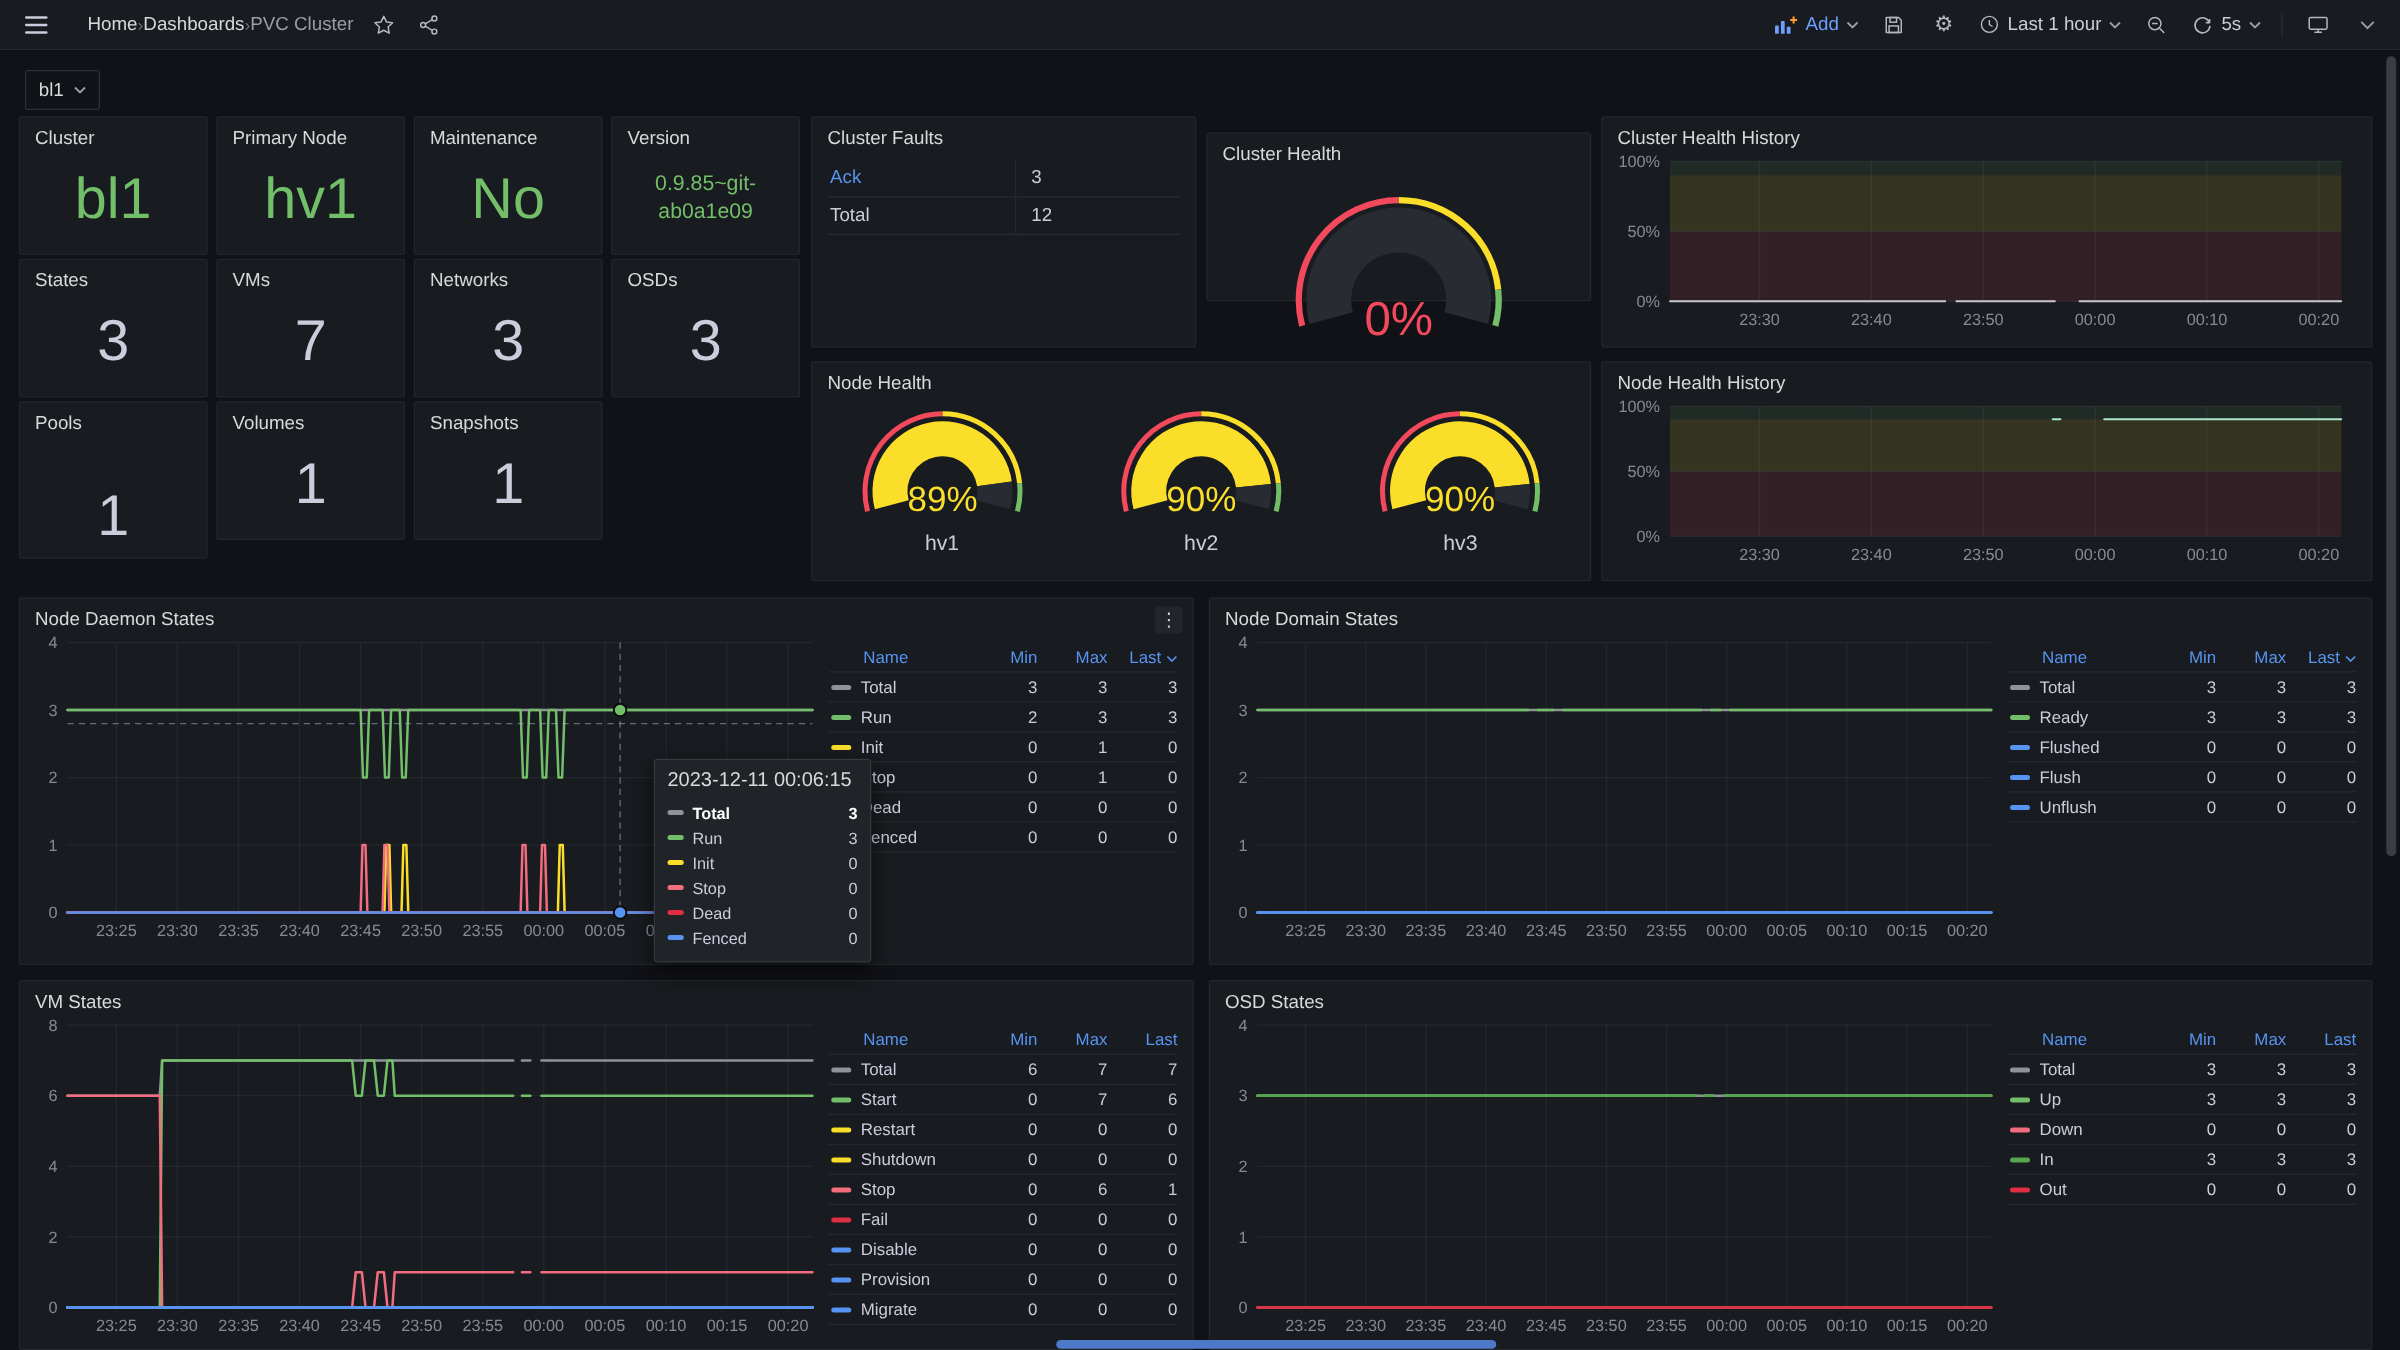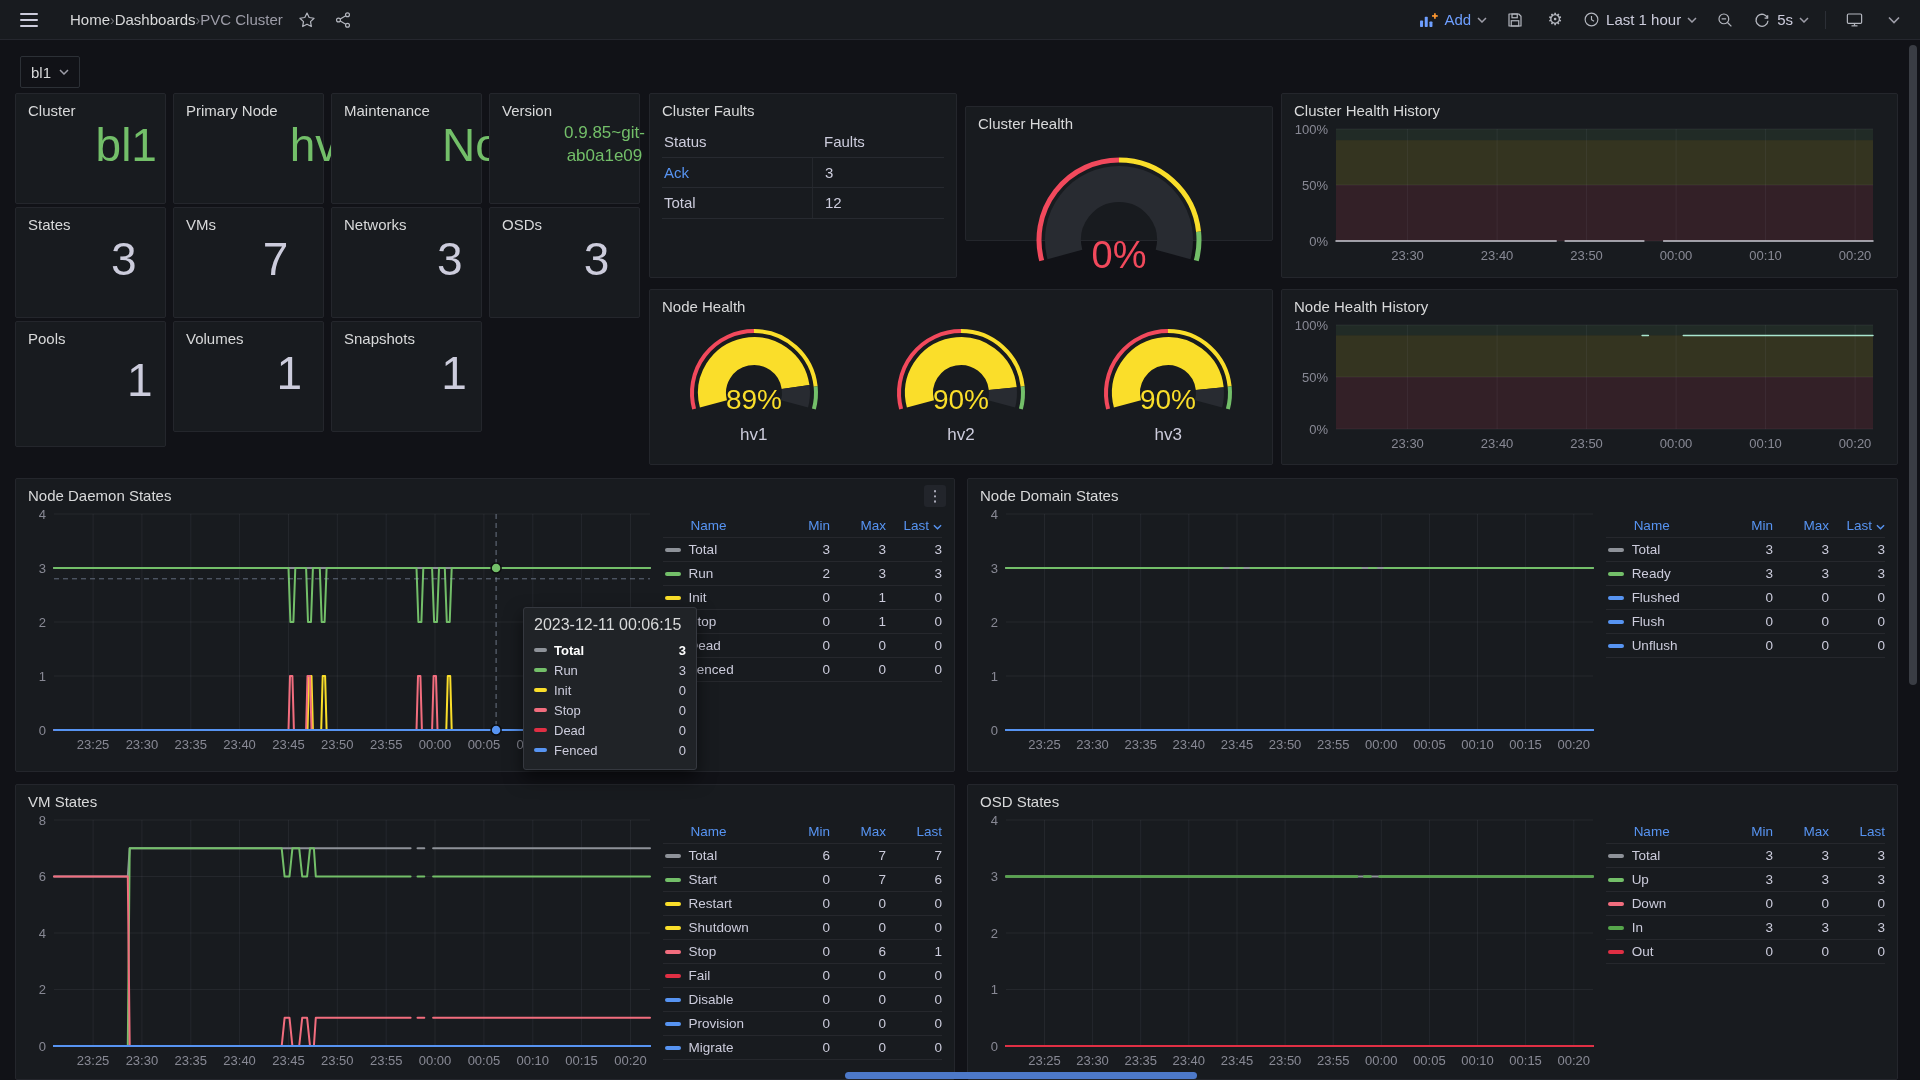--- a/index.html
+++ b/index.html
@@ -25,21 +25,21 @@
 
   
   .panel{position:absolute;background:#181b1f;border:1px solid #24262c;border-radius:2px;box-sizing:border-box;}
   .p-title{font-size:15px;color:#d8d9da;padding:8px 12px 2px;font-weight:500;white-space:nowrap;}
   .kebab{position:absolute;top:6px;right:8px;width:22px;height:22px;display:flex;align-items:center;justify-content:center;color:#ccccdc;font-size:15px;background:#22252b;border-radius:3px;cursor:pointer;}
 
   
   .varbox{position:absolute;left:20px;top:56px;height:32px;min-width:56px;border:1px solid #2c3036;border-radius:2px;display:flex;align-items:center;gap:8px;padding:0 10px;box-sizing:border-box;font-size:15px;color:#d8d9da;cursor:pointer;background:#111217;}
 
   
-  .stat{display:flex;}
+  .stat{display:flex;flex-direction:column;}
   .stat-body{flex:1;display:flex;align-items:center;justify-content:center;margin-top:-8px;}
   .stat-value{font-size:46px;font-weight:500;line-height:1;}
   .stat-value.small{font-size:17px;line-height:1.3;max-width:120px;text-align:center;font-weight:500;}
 
   
   .ftable{margin:6px 12px 0;font-size:15px;}
   .frow{display:flex;align-items:center;height:29.5px;border-bottom:1px solid rgba(204,204,220,0.09);}
   .fc1{width:148px;padding-left:2px;}
   .fc2{flex:1;padding-left:12px;border-left:1px solid rgba(204,204,220,0.07);height:100%;display:flex;align-items:center;}
   .frow.head .fc2{border-left:none;}
@@ -243,24 +243,20 @@
   <section class="panel stat" style="left:331px;top:321px;width:151px;height:111px;">
     <div class="p-title">Snapshots</div>
     <div class="stat-body">
         <span class="stat-value" style="color: rgb(204, 204, 220);">1</span>
       </div>
   </section>
 
   <section class="panel" style="left:649px;top:93px;width:308px;height:185px;">
     <div class="p-title">Cluster Faults</div>
     <div class="ftable">
-      <div class="frow head">
-        <span class="fc1">Status</span>
-        <span class="fc2">Faults</span>
-      </div>
       <div class="frow">
         <span class="fc1" style="color: rgb(87, 148, 242);">Ack</span>
         <span class="fc2">3</span>
       </div>
       <div class="frow">
         <span class="fc1" style="color: rgb(204, 204, 220);">Total</span>
         <span class="fc2">12</span>
       </div>
     </div>
   </section>

